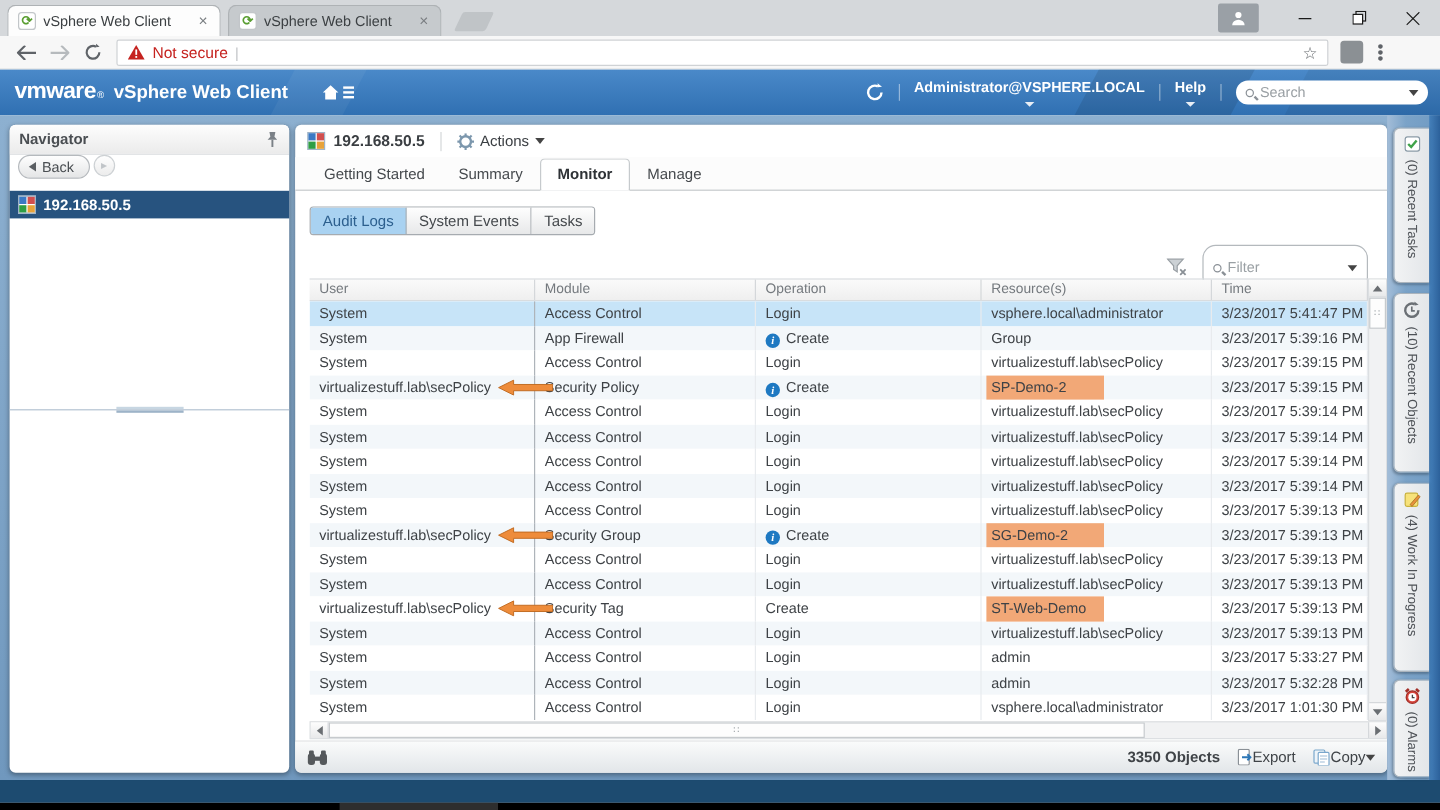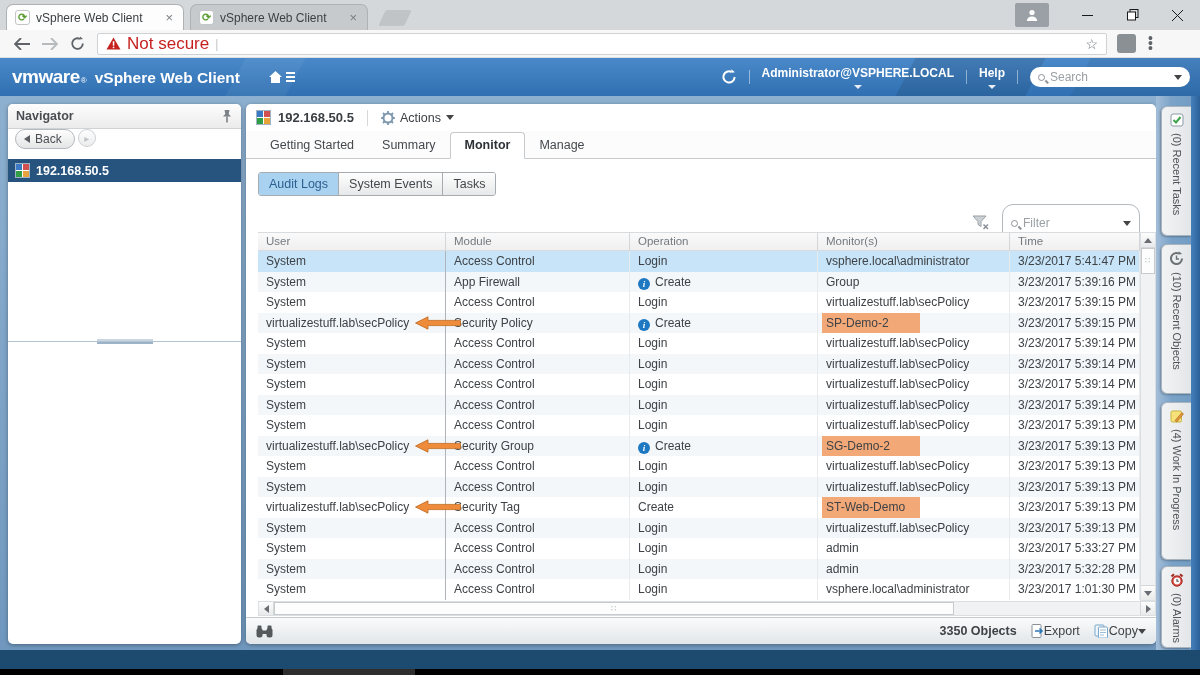--- a/index.html
+++ b/index.html
@@ -19,21 +19,21 @@
              display:flex; align-items:center; justify-content:center; font-size:11px; font-weight:bold; color:#5a9e32; }
   .newtab { width:26px; height:16px; background:#c0c4c7; transform:skewX(-25deg); margin-top:4px; border-radius:2px; }
   .winbtns { position:absolute; right:0; top:0; height:30px; display:flex; align-items:center; }
   .avatarbtn { width:34px; height:24px; background:#9aa0a6; display:flex; align-items:center; justify-content:center; margin-right:16px; border-radius:2px; }
   .wbtn { width:45px; height:28px; display:flex; align-items:center; justify-content:center; }
 
   .toolbar { position:absolute; top:30px; left:0; width:1200px; height:28px; background:#f7f7f7; border-bottom:1px solid #dcdfe1; display:flex; align-items:center; }
   .navicons { display:flex; align-items:center; gap:12px; padding:0 12px 0 14px; }
   .urlbox { width:1010px; height:22px; background:#fff; border:1px solid #cfd2d5; border-radius:2px;
             display:flex; align-items:center; padding:0 8px; gap:6px; overflow:hidden; }
-  .notsecure { color:#c5221f; font-size:17px; white-space:nowrap; }
+  .notsecure { color:#c5221f; font-size:13px; white-space:nowrap; }
   .urlsep { color:#c0c3c6; font-size:12px; }
   .urltext { font-size:12.5px; color:#4a4d51; white-space:nowrap; overflow:hidden; flex:1; }
   .https-struck { color:#c5221f; text-decoration:line-through; }
   .star { margin-left:auto; color:#6a6e72; font-size:14px; }
   .extbtn { width:19px; height:19px; border-radius:3px; background:#8b9094; margin-left:10px; }
   .menu3 { margin-left:12px; color:#5f6368; font-size:14px; letter-spacing:0; line-height:5px; text-align:center; }
 
   
   .vheader { position:absolute; top:58px; left:0; width:1200px; height:38px;
              background:linear-gradient(180deg,#4a89c9,#3070b2); overflow:hidden; display:flex; align-items:center; color:#fff; }
@@ -373,21 +373,21 @@
         <span class="mag"></span>
         <input placeholder="Filter" style="">
         <span class="caret-d"></span>
       </span>
     </div>
 
     <div class="grid-header" id="gridhead">
         <div class="th">User</div>
         <div class="th">Module</div>
         <div class="th">Operation</div>
-        <div class="th">Monitor(s)</div>
+        <div class="th">Resource(s)</div>
         <div class="th">Time</div>
       </div>
     <div class="grid-body" id="gridbody">
         <div class="tr selected">
           <div class="td user">System</div>
           <div class="td">Access Control</div>
           <div class="td"><span>Login</span></div>
           <div class="td">vsphere.local\administrator</div>
           <div class="td">3/23/2017 5:41:47 PM</div>
         </div>

